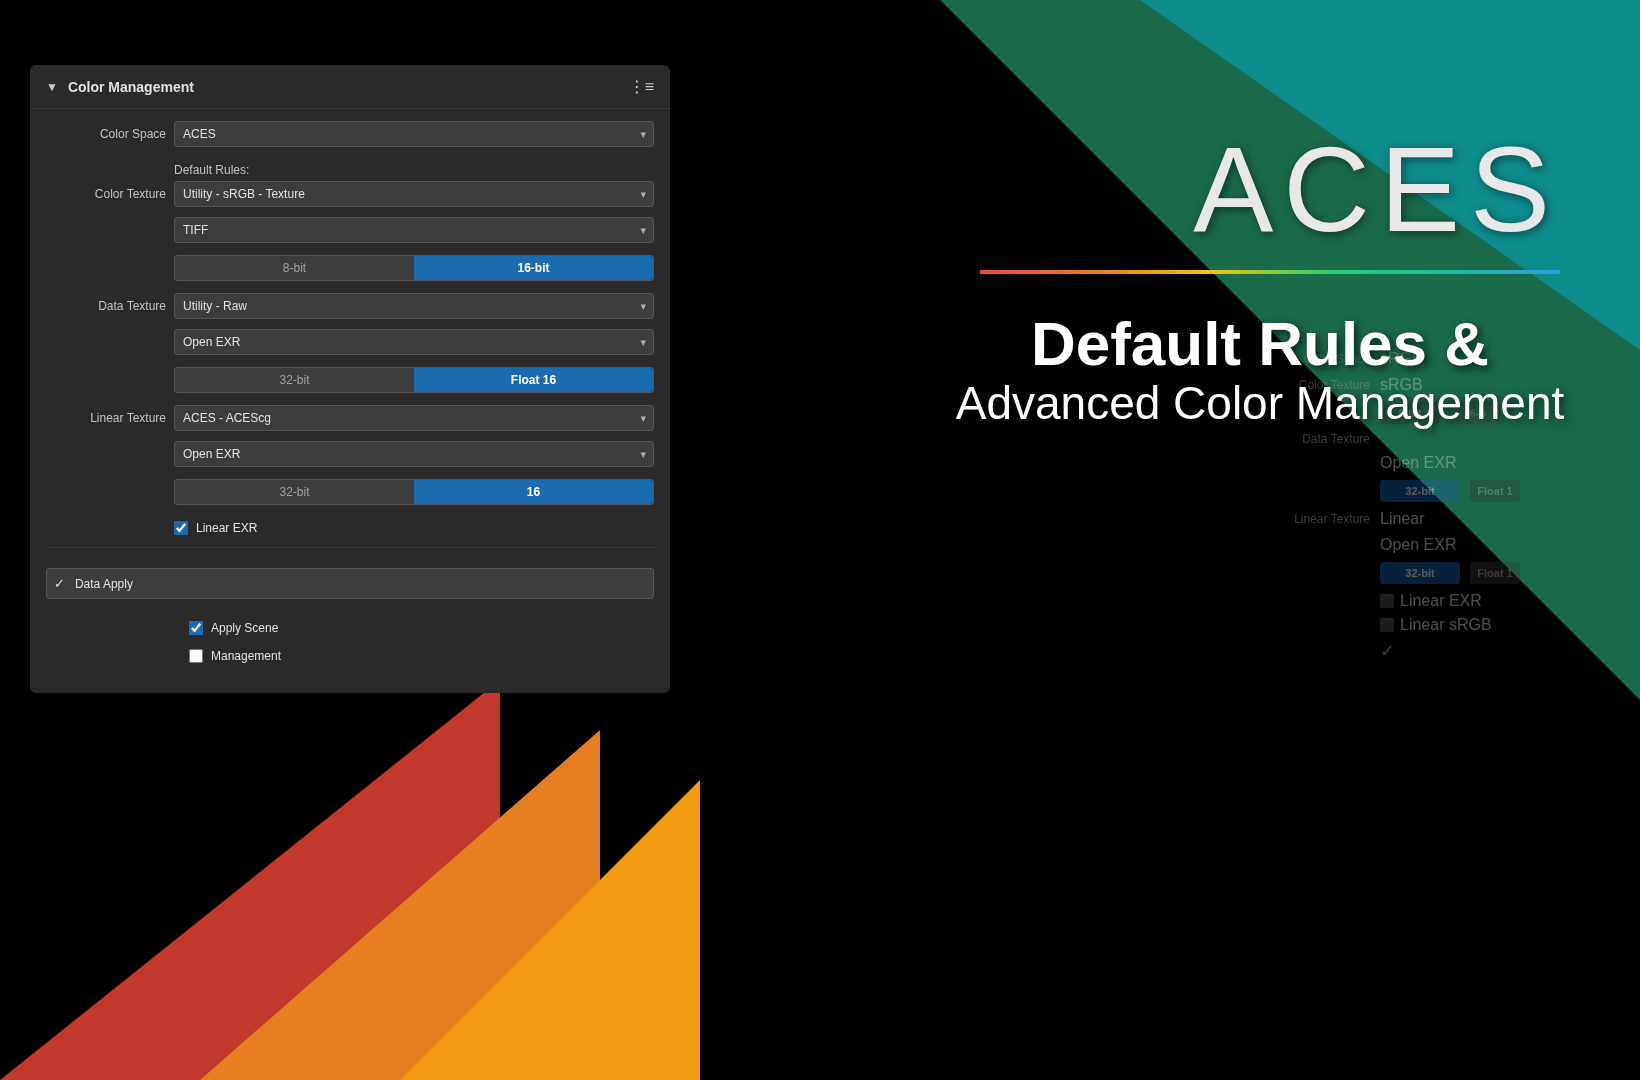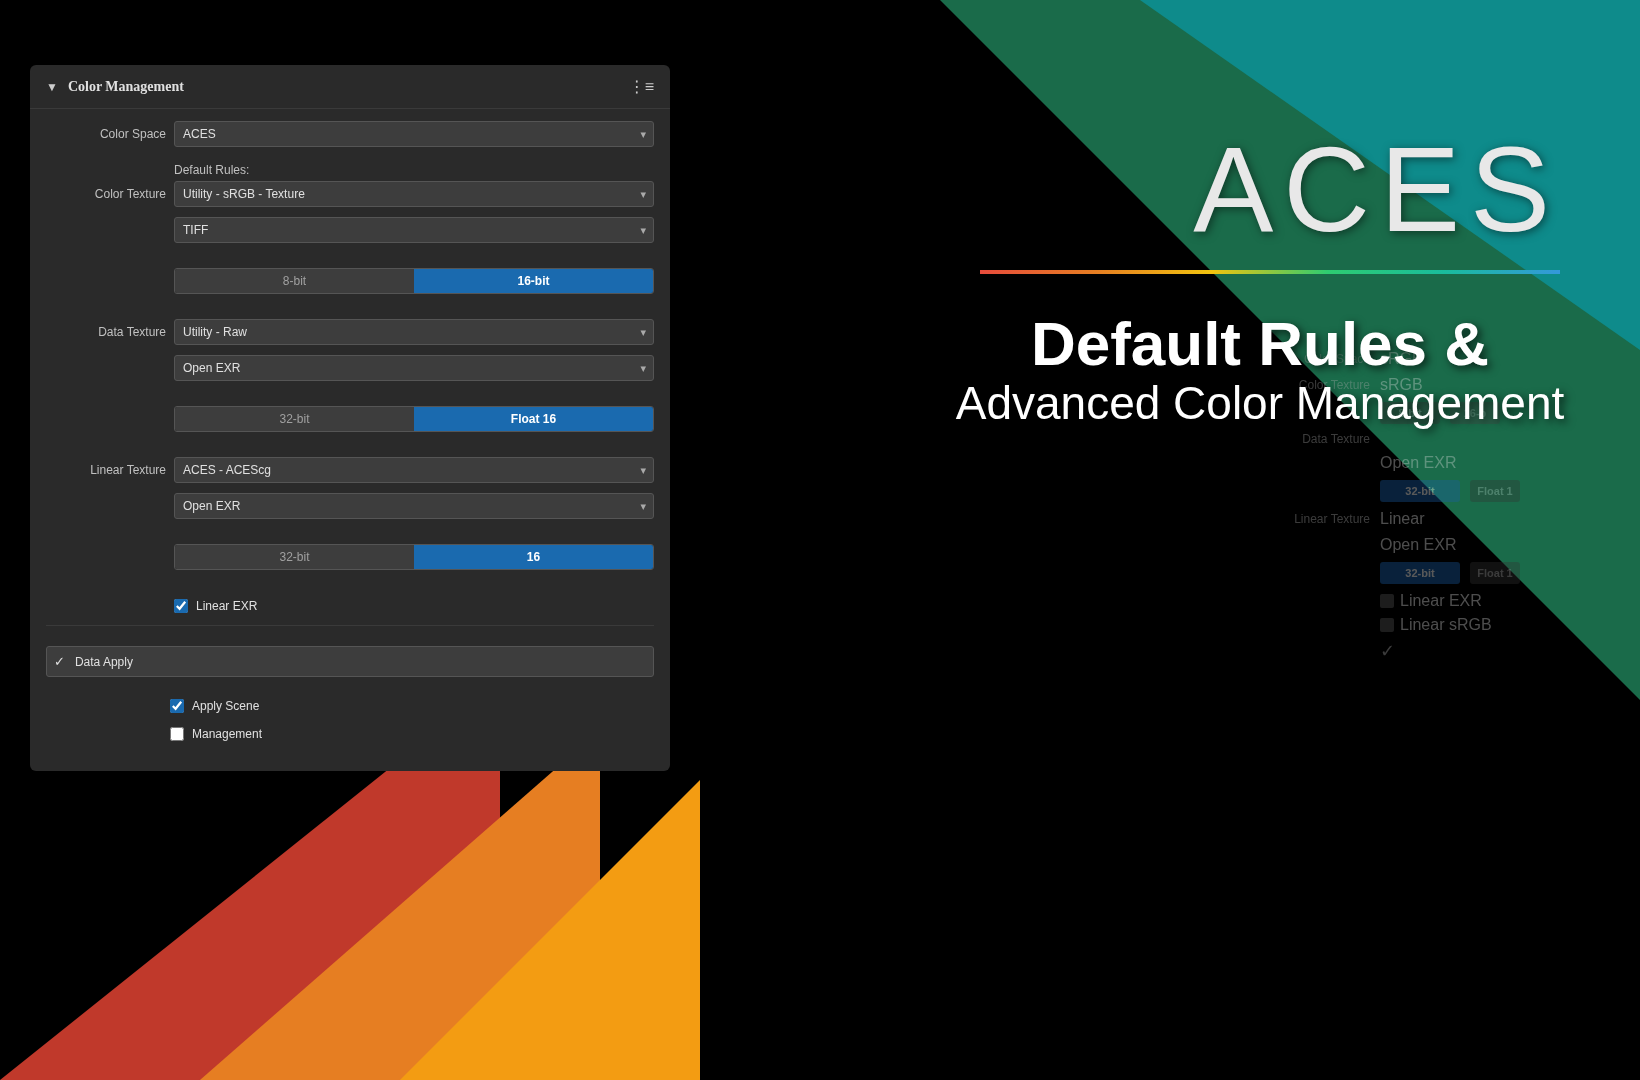--- a/index.html
+++ b/index.html
@@ -207,21 +207,20 @@
     }
     .panel-header-left {
       display: flex;
       align-items: center;
       gap: 10px;
     }
     .panel-title {
       font-size: 14px;
       color: #e0e0e0;
       font-weight: 600;
-      font-family: Liberation Serif, serif;
     }
     .collapse-arrow {
       color: #ccc;
       font-size: 12px;
     }
     .menu-icon {
       color: #ccc;
       font-size: 16px;
       cursor: pointer;
     }
@@ -300,21 +299,21 @@
     }
 
     .section-label {
       font-size: 12px;
       color: #c0c0c0;
       padding: 6px 0 4px 128px;
     }
 
     .indent-row {
       padding-left: 128px;
-      margin-bottom: 25px;
+      margin-bottom: 12px;
     }
 
     .divider {
       height: 1px;
       background: #3a3a3a;
       margin: 8px 0;
     }
 
     .checkbox-row {
       display: flex;
@@ -353,21 +352,21 @@
       display: flex;
       align-items: center;
       gap: 10px;
     }
     .quick-apply-check {
       color: #e0e0e0;
       font-size: 13px;
     }
 
     .bottom-checkboxes {
-      padding: 8px 12px 0;
+      padding: 8px 31px 0;
     }
   </style>
 </head>
 <body>
 
 <div class="bg-layer">
   <div class="bg-triangle-green"></div>
   <div class="bg-triangle-teal"></div>
   <div class="bg-triangle-red"></div>
   <div class="bg-triangle-orange"></div>

